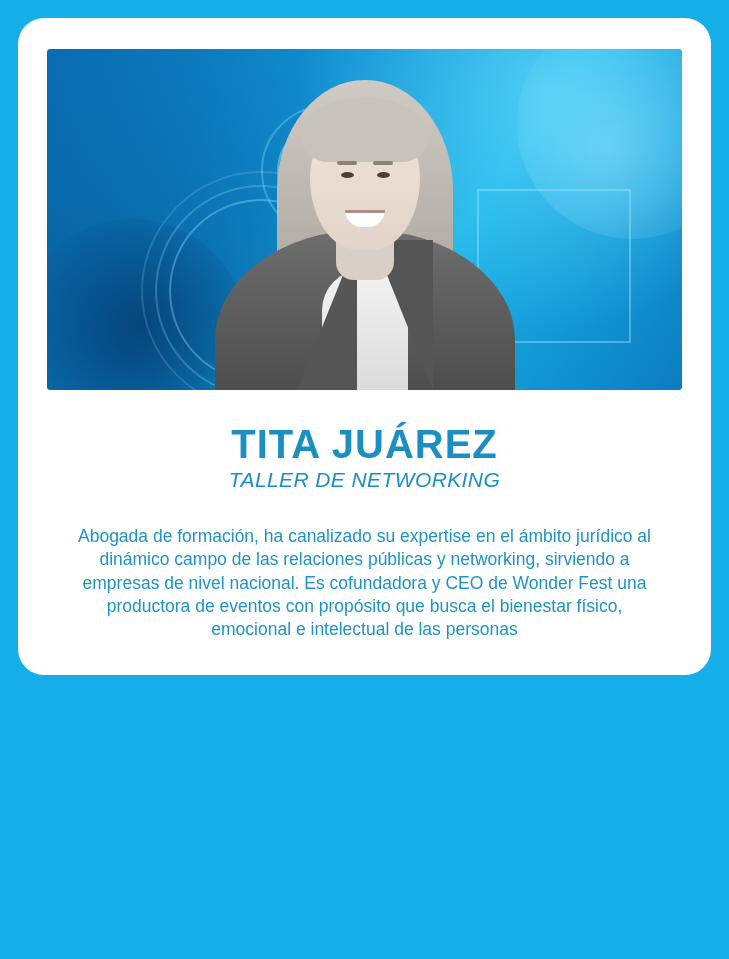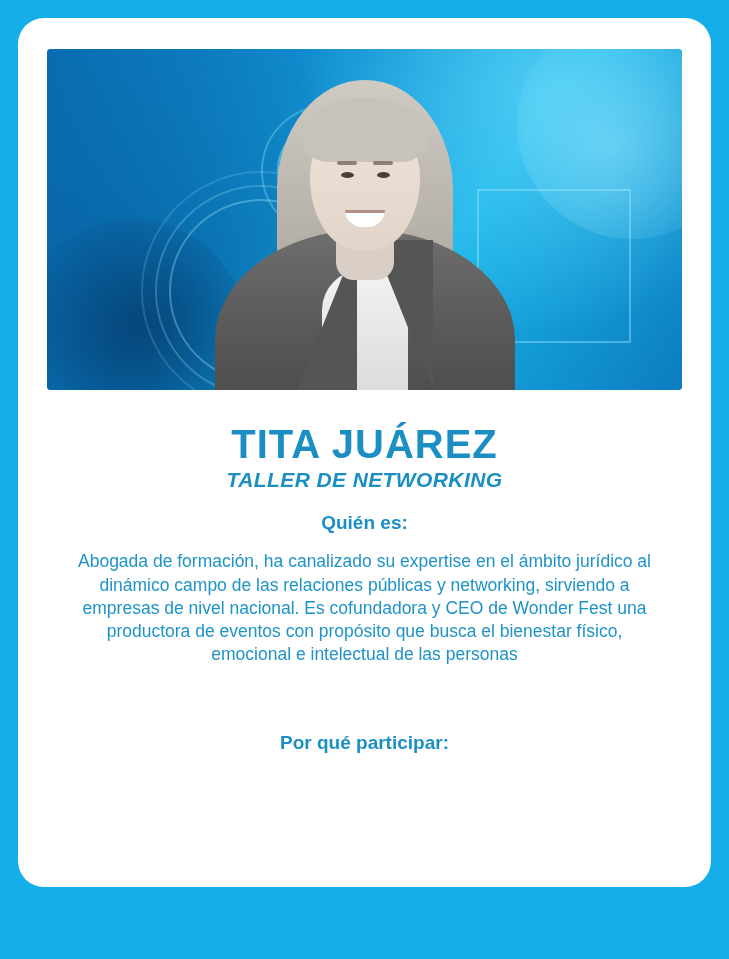--- a/index.html
+++ b/index.html
@@ -12,21 +12,21 @@
     background: #16AEE8;
     font-family: "Liberation Sans", sans-serif;
     overflow: hidden;
   }
 
   .card {
     position: absolute;
     left: 18px;
     top: 18px;
     width: 693px;
-    height: 869px;
+    height: 657px;
     background: #FFFFFF;
     border-radius: 26px;
     box-sizing: border-box;
     overflow: hidden;
   }
 
   .photo-wrap {
     position: absolute;
     left: 29px;
     top: 31px;
@@ -213,21 +213,21 @@
     color: #1B8FC4;
   }
   .subtitle {
     position: absolute;
     left: 0;
     right: 0;
     top: 450px;
     text-align: center;
     font-size: 21px;
     font-style: italic;
-    font-weight: bold;
+    font-weight: normal;
     letter-spacing: 0.4px;
     color: #1B8FC4;
   }
 
   .body {
     position: absolute;
     left: 26px;
     right: 26px;
     top: 492px;
     text-align: center;
@@ -279,20 +279,19 @@
       <div class="eye l"></div>
       <div class="eye r"></div>
       <div class="mouth"></div>
     </div>
   </div>
 
   <div class="name">TITA JUÁREZ</div>
   <div class="subtitle">TALLER DE NETWORKING</div>
 
   <div class="body">
-    <div class="section-head">Quién es:</div>
     <p class="para">Abogada de formación, ha canalizado su expertise en el ámbito jurídico al dinámico campo de las relaciones públicas y networking, sirviendo a empresas de nivel nacional. Es cofundadora y CEO de Wonder Fest una productora de eventos con propósito que busca el bienestar físico, emocional e intelectual de las personas</p>
     <div class="gap"></div>
     <div class="gap-lg"></div>
     <div class="section-head">Por qué participar:</div>
   </div>
 
 </div>
 
 </body></html>

